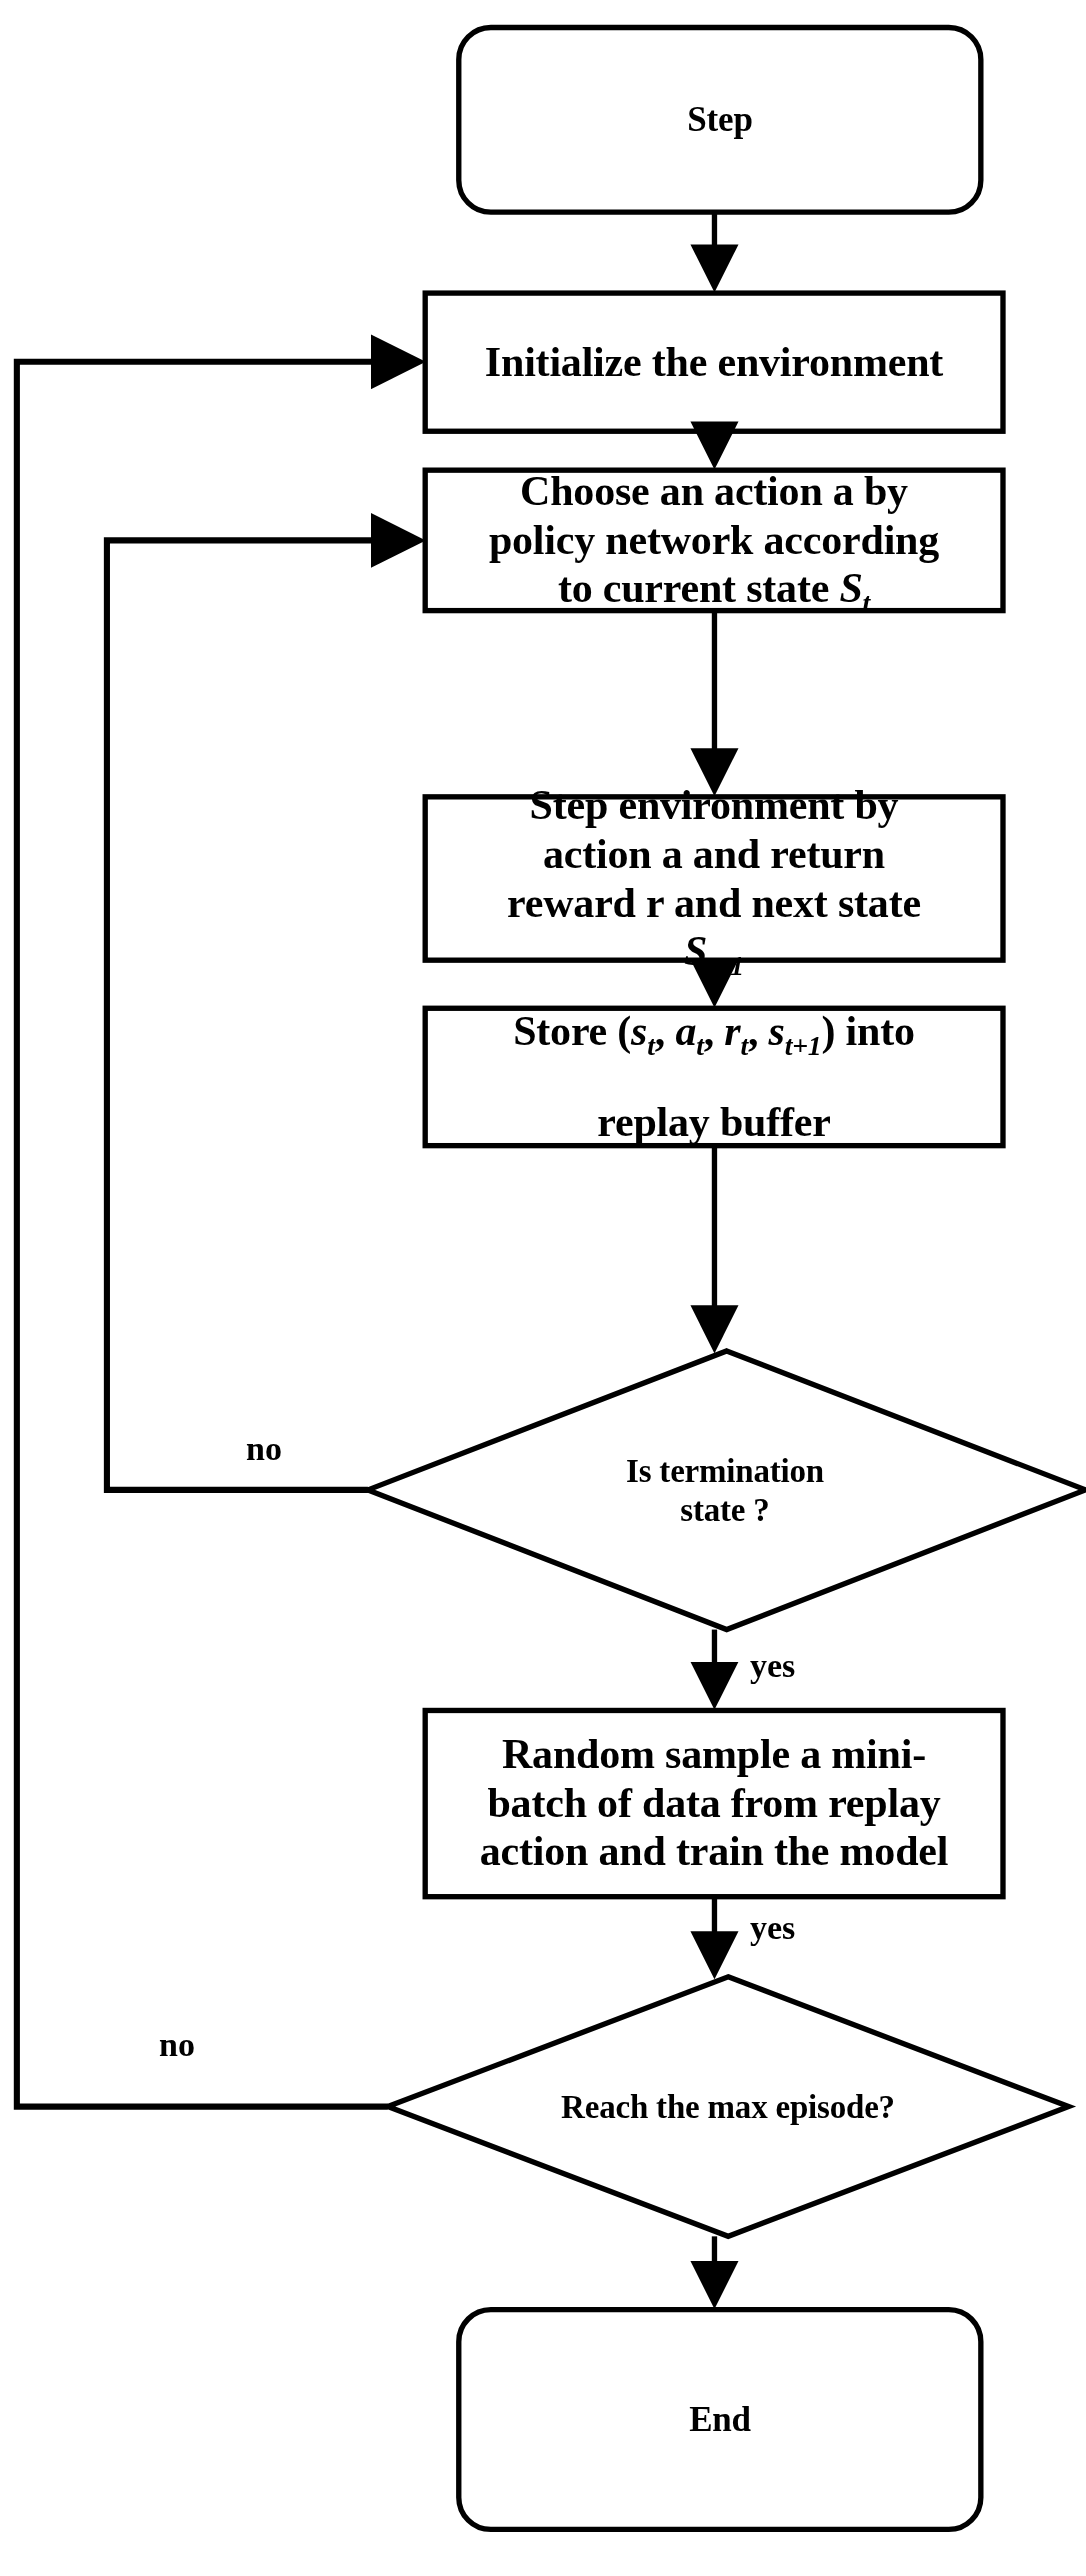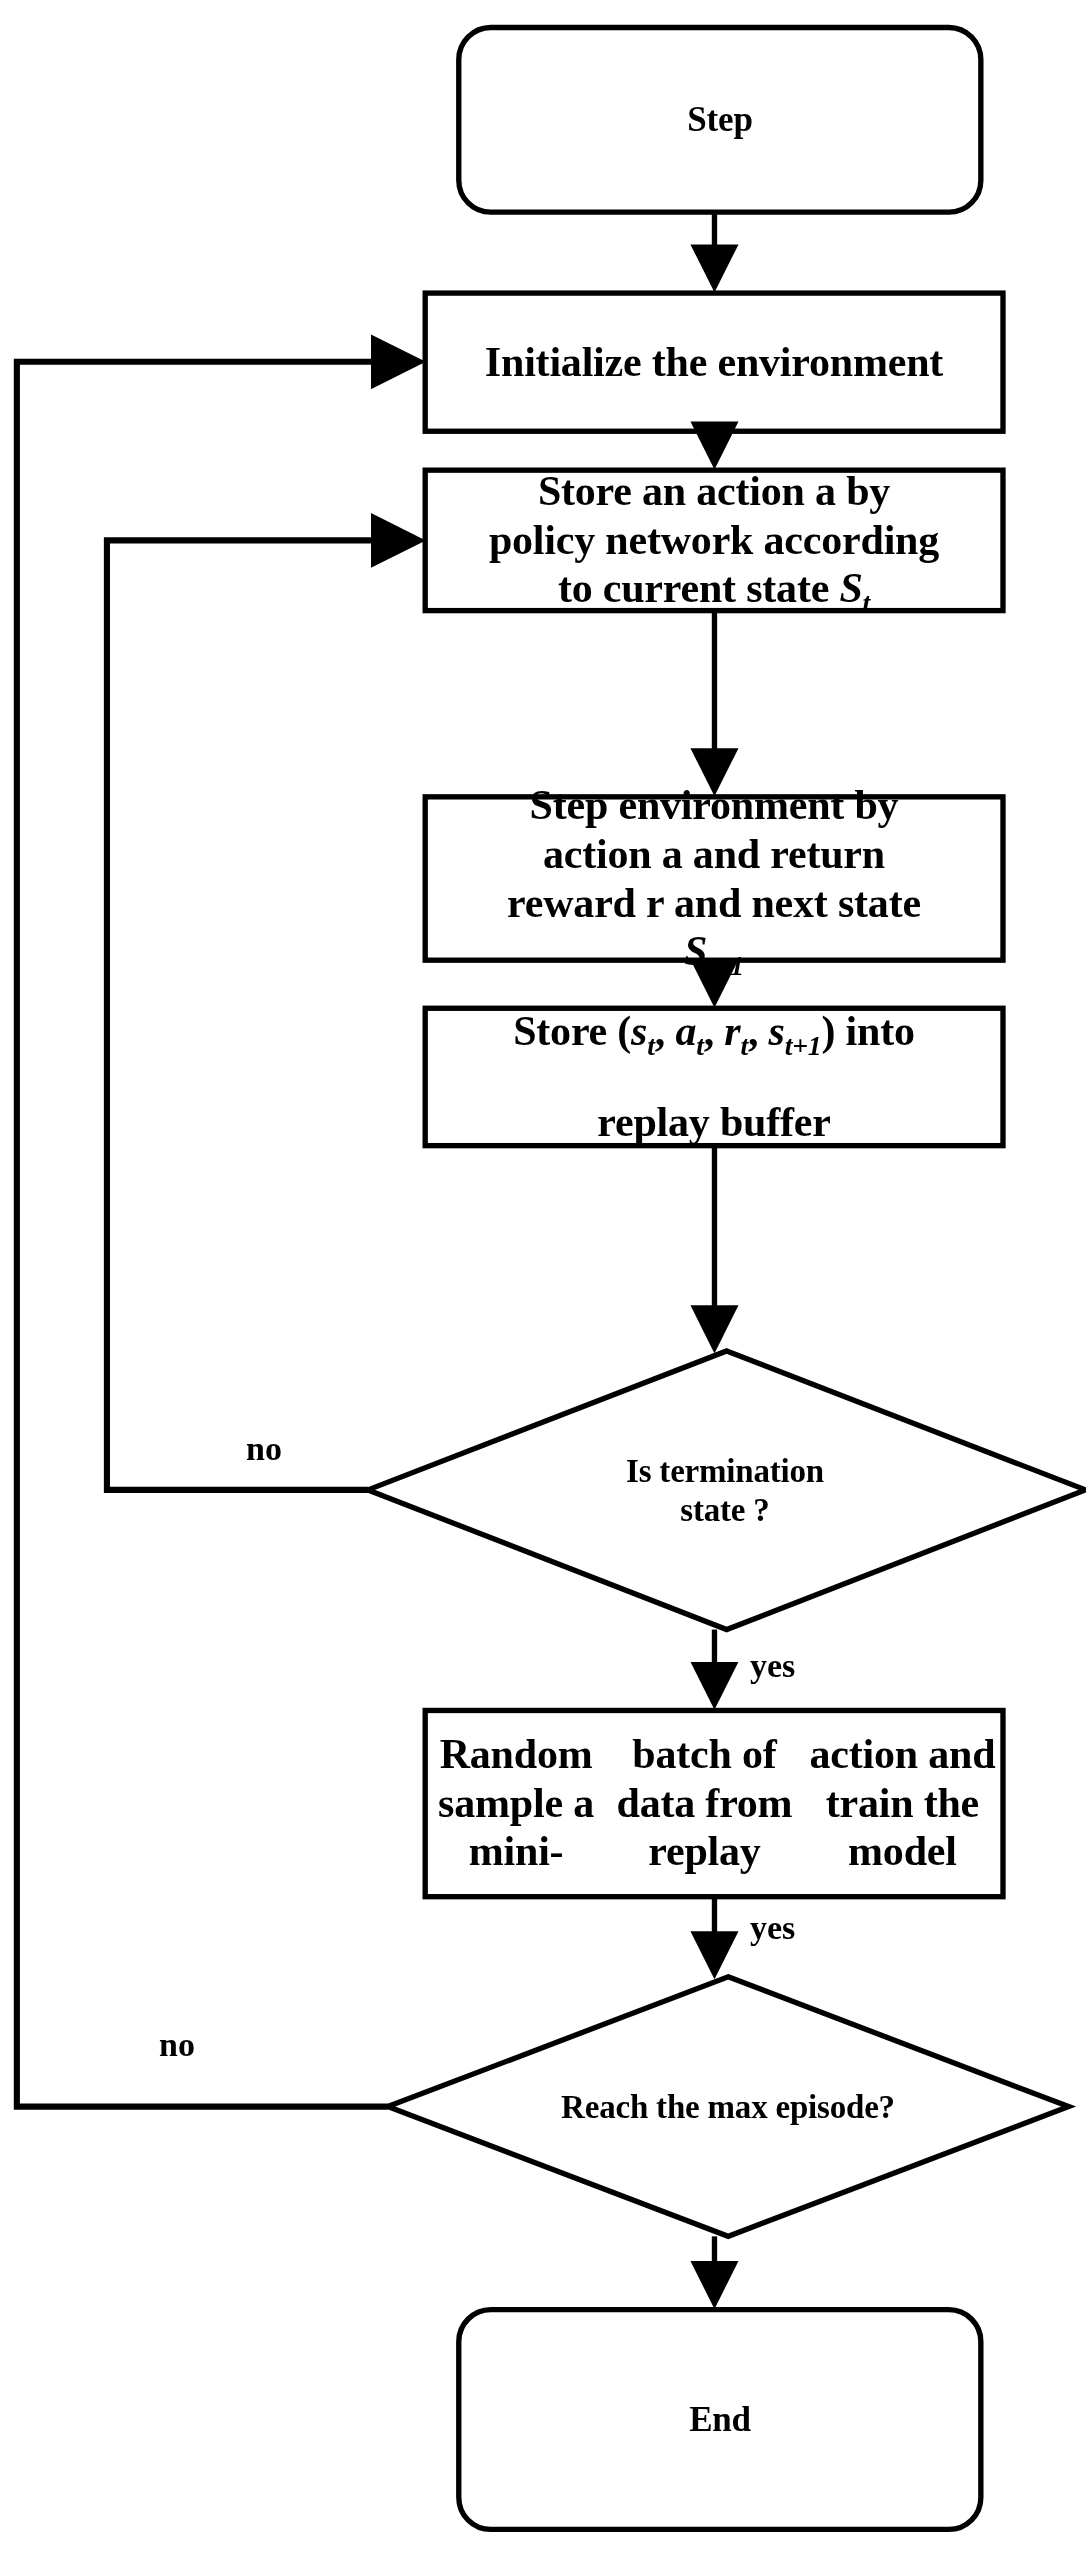--- a/index.html
+++ b/index.html
@@ -107,21 +107,21 @@
     <polyline points="508,2760 22,2760 22,474 545,474" fill="none" stroke="#000000" stroke-width="8" marker-end="url(#arrowhead)"></polyline>
 
     <line x1="936" y1="2930" x2="936" y2="3014" stroke="#000000" stroke-width="7" marker-end="url(#arrowhead)"></line>
   </svg>
 
   <div class="node-label terminal-label" style="left:459px; top:27.5px; width:522px; height:185px;">Step</div>
 
   <div class="node-label process-label" style="left:425px; top:293px; width:578px; height:138px;">Initialize the environment</div>
 
   <div class="node-label process-label" style="left:425px; top:470px; width:578px; height:140px; flex-direction:column;">
-    <span>Store an action a by</span>
+    <span>Choose an action a by</span>
     <span>policy network according</span>
     <span><span>to current state </span><span class="var">S</span><sup class="subidx">t</sup></span>
   </div>
 
   <div class="node-label process-label" style="left:425px; top:797px; width:578px; height:163px; flex-direction:column;">
     <span>Step environment by</span>
     <span>action a and return</span>
     <span>reward r and next state</span>
     <span><span class="var">S</span><sup class="subidx">t+1</sup></span>
   </div>
@@ -129,21 +129,21 @@
   <div class="node-label process-label" style="left:425px; top:1008px; width:578px; height:137px; flex-direction:column;gap:42px;">
     <span><span>Store (</span><span class="var">s</span><sup class="subidx">t</sup><span>, </span><span class="var">a</span><sup class="subidx">t</sup><span>, </span><span class="var">r</span><sup class="subidx">t</sup><span>, </span><span class="var">s</span><sup class="subidx">t+1</sup><span>) into</span></span>
     <span>replay buffer</span>
   </div>
 
   <div class="node-label decision-label" style="left:534px; top:1388px; width:382px; height:205px; flex-direction:column;">
     <span>Is termination</span>
     <span>state ?</span>
   </div>
 
-  <div class="node-label process-label" style="left:425px; top:1710px; width:578px; height:186px; flex-direction:row;">
+  <div class="node-label process-label" style="left:425px; top:1710px; width:578px; height:186px; flex-direction:column;">
     <span>Random sample a mini-</span>
     <span>batch of data from replay</span>
     <span>action and train the model</span>
   </div>
 
   <div class="node-label decision-label" style="left:461px; top:2061px; width:534px; height:92px;">Reach the max episode?</div>
 
   <div class="node-label terminal-label" style="left:459px; top:2310px; width:522px; height:220px;">End</div>
 
   <div class="edge-label" style="left:246px; top:1430px;">no</div>

